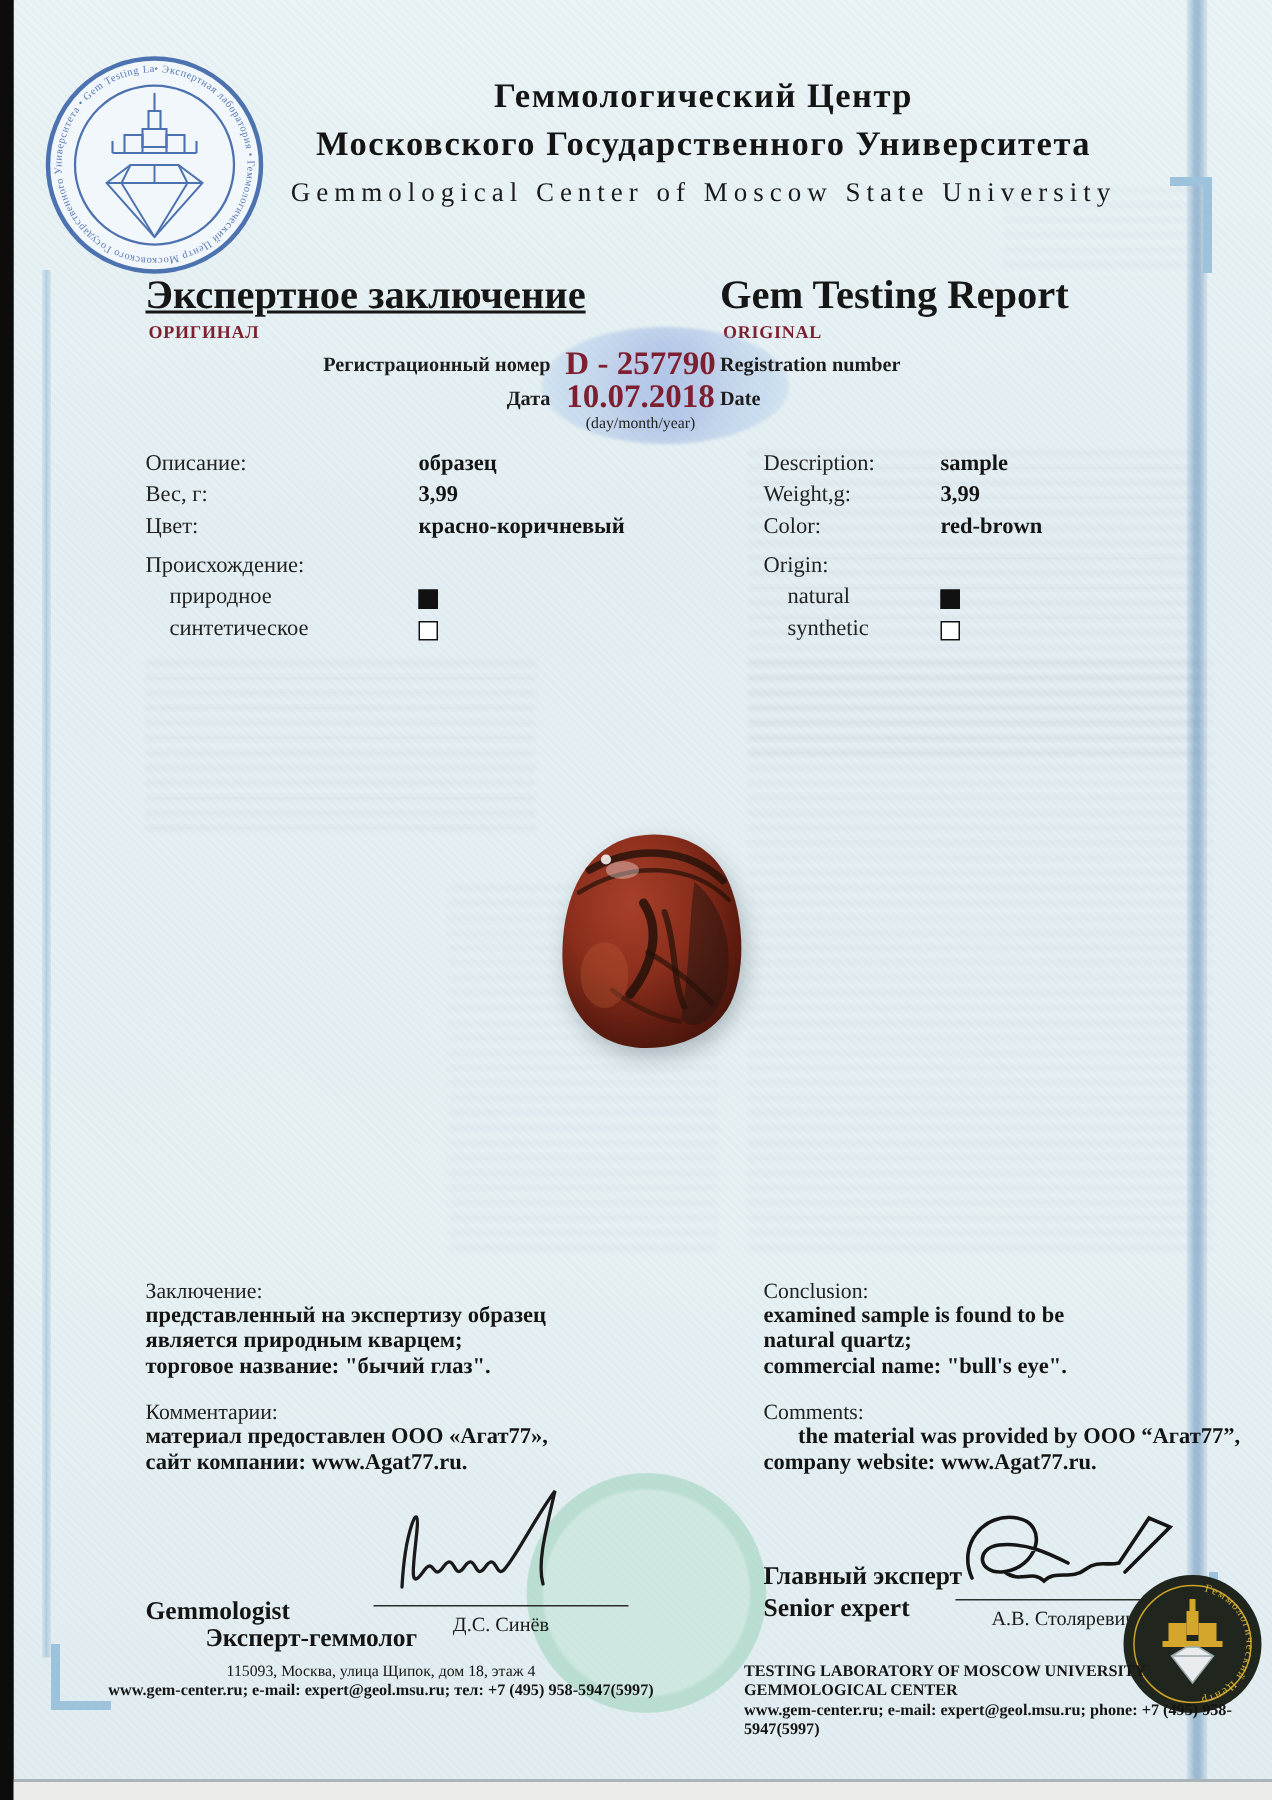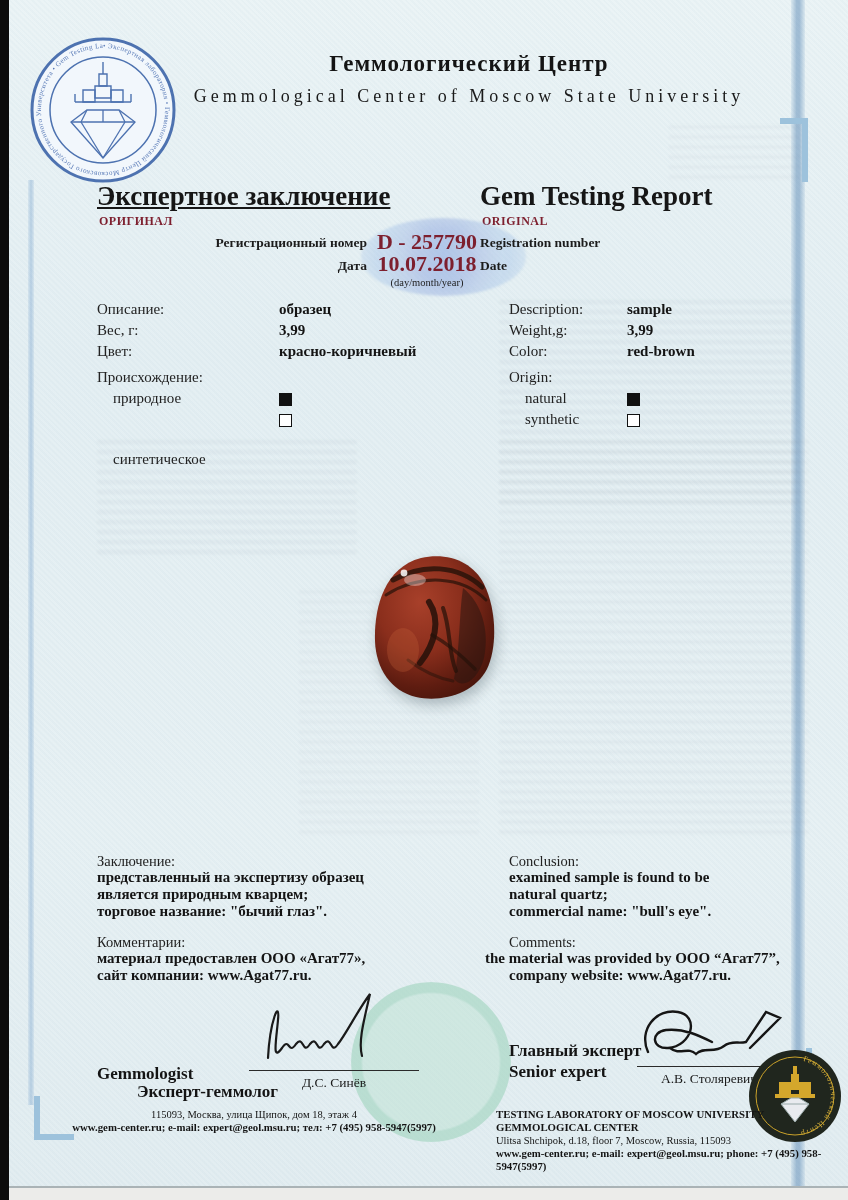--- a/index.html
+++ b/index.html
@@ -130,20 +130,21 @@
         <line x1="92" y1="76" x2="98" y2="88"></line>
         <line x1="76" y1="76" x2="76" y2="88"></line>
         <line x1="54" y1="88" x2="76" y2="124"></line>
         <line x1="98" y1="88" x2="76" y2="124"></line>
       </g>
     </svg>
   </div>
 
   <div class="abs hdr-wrap">
     <div class="hdr-ru">Геммологический Центр</div>
+    <div class="hdr-ru">Московского Государственного Университета</div>
     <div class="hdr-en">Gemmological Center of Moscow State University</div>
   </div>
 
   <div class="abs doc-title" style="left:88px;top:181px;text-decoration:underline;">Экспертное заключение</div>
   <div class="abs orig maroon" style="left:90px;top:214px;">ОРИГИНАЛ</div>
   <div class="abs doc-title" style="left:471px;top:181px;">Gem Testing Report</div>
   <div class="abs orig maroon" style="left:473px;top:214px;">ORIGINAL</div>
 
   <div class="abs rosette"></div>
   <div class="abs reg-lbl" style="left:90px;top:235px;width:268px;text-align:right;">Регистрационный номер</div>
@@ -164,21 +165,21 @@
   <div class="abs lbl" style="left:500px;top:301px;">Description:</div>
   <div class="abs val" style="left:618px;top:301px;">sample</div>
   <div class="abs lbl" style="left:500px;top:322px;">Weight,g:</div>
   <div class="abs val" style="left:618px;top:322px;">3,99</div>
   <div class="abs lbl" style="left:500px;top:343px;">Color:</div>
   <div class="abs val" style="left:618px;top:343px;">red-brown</div>
 
   <div class="abs lbl" style="left:88px;top:369px;">Происхождение:</div>
   <div class="abs lbl" style="left:104px;top:390px;">природное</div>
   <div class="abs chk filled" style="left:270px;top:393px;"></div>
-  <div class="abs lbl" style="left:104px;top:411px;margin-top:40px;">синтетическое</div>
+  <div class="abs lbl" style="left:104px;top:411px;">синтетическое</div>
   <div class="abs chk" style="left:270px;top:414px;"></div>
 
   <div class="abs lbl" style="left:500px;top:369px;">Origin:</div>
   <div class="abs lbl" style="left:516px;top:390px;">natural</div>
   <div class="abs chk filled" style="left:618px;top:393px;"></div>
   <div class="abs lbl" style="left:516px;top:411px;">synthetic</div>
   <div class="abs chk" style="left:618px;top:414px;"></div>
 
   <div class="abs" style="left:354px;top:550px;width:150px;height:156px;filter:drop-shadow(3px 6px 7px rgba(70,85,95,.35));">
     <svg width="150" height="156" viewBox="0 0 150 156">
@@ -214,21 +215,21 @@
   <div class="abs concl-lbl" style="left:500px;top:853px;">Conclusion:</div>
   <div class="abs concl-line" style="left:500px;top:869px;">examined sample is found to be</div>
   <div class="abs concl-line" style="left:500px;top:886px;">natural quartz;</div>
   <div class="abs concl-line" style="left:500px;top:903px;">commercial name: "bull's eye".</div>
 
   <div class="abs concl-lbl" style="left:88px;top:934px;">Комментарии:</div>
   <div class="abs concl-line" style="left:88px;top:950px;">материал предоставлен ООО «Агат77»,</div>
   <div class="abs concl-line" style="left:88px;top:967px;">сайт компании: www.Agat77.ru.</div>
 
   <div class="abs concl-lbl" style="left:500px;top:934px;">Comments:</div>
-  <div class="abs concl-line" style="left:476px;top:950px;">the material was provided by OOO “Агат77”,</div>
+  <div class="abs concl-line" style="left:523px;top:950px;">the material was provided by OOO “Агат77”,</div>
   <div class="abs concl-line" style="left:500px;top:967px;">company website: www.Agat77.ru.</div>
 
   <div class="abs emboss"></div>
 
   <div class="abs role" style="left:88px;top:1081px;margin-left:40px;">Эксперт-геммолог</div>
   <div class="abs role" style="left:88px;top:1063px;">Gemmologist</div>
   <div class="abs" style="left:245px;top:990px;width:150px;height:80px;">
     <svg width="150" height="80" viewBox="0 0 150 80">
       <path d="M14,68 C16,30 26,8 24,30 C22,52 18,72 28,58 C36,46 34,66 42,54 C50,44 48,66 56,54 C64,44 62,66 70,54 C78,44 76,66 84,54 C92,44 104,20 116,4 C110,30 104,52 108,66" fill="none" stroke="#1a1a1a" stroke-width="2.2" stroke-linecap="round"></path>
     </svg>
@@ -267,20 +268,19 @@
       <line x1="34" y1="56" x2="62" y2="56" stroke="#9aa" stroke-width="1"></line>
     </svg>
   </div>
 
   <div class="abs foot" style="left:40px;top:1108px;width:410px;text-align:center;">
     <div>115093, Москва, улица Щипок, дом 18, этаж 4</div>
     <div class="t">www.gem-center.ru; e-mail: expert@geol.msu.ru; тел: +7 (495) 958-5947(5997)</div>
   </div>
   <div class="abs foot" style="left:487px;top:1108px;width:350px;">
     <div class="t">TESTING LABORATORY OF MOSCOW UNIVERSITY GEMMOLOGICAL CENTER</div>
-    <div>Ulitsa Shchipok, d.18, floor 7, Moscow, Russia, 115093</div>
     <div class="t">www.gem-center.ru; e-mail: expert@geol.msu.ru; phone: +7 (495) 958-5947(5997)</div>
   </div>
 
 </div>
 
 <div id="bottom-strip"></div>
 <div class="abs" style="position:absolute;left:0;top:0;width:9px;height:1200px;background:#0c0c0c;"></div>
 
 </body></html>

